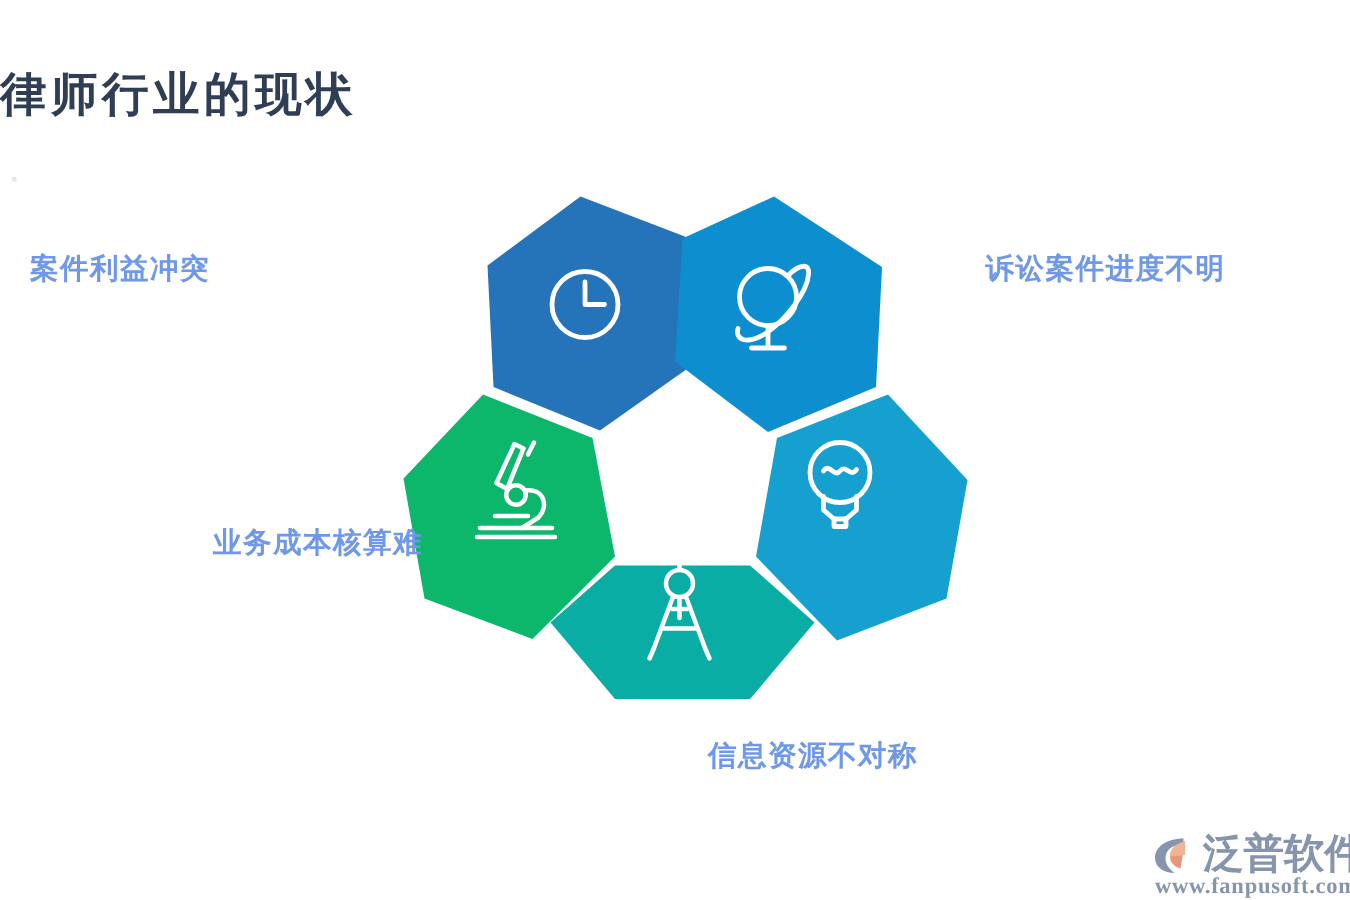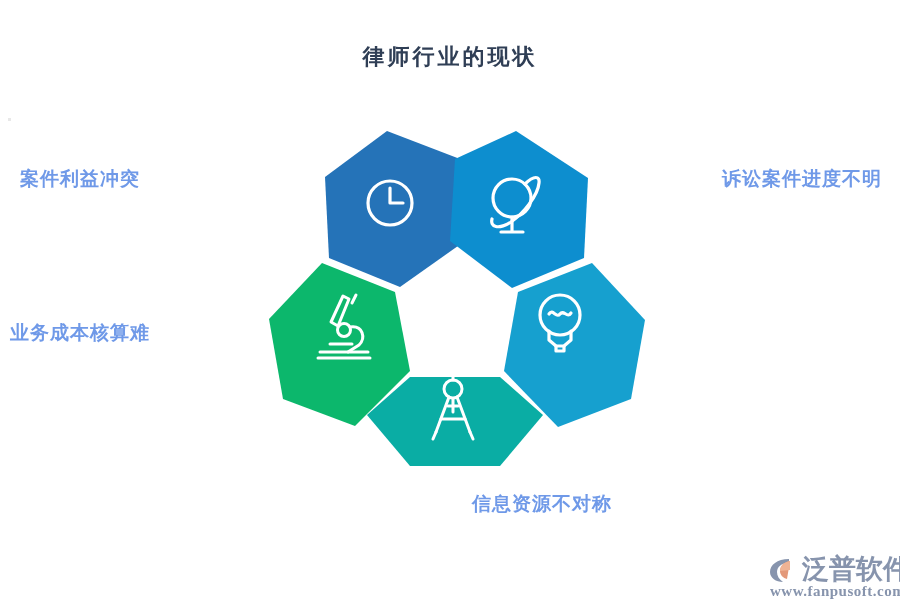--- a/index.html
+++ b/index.html
@@ -13,23 +13,23 @@
     height: 600px;
     background: #ffffff;
     overflow: hidden;
     font-family: "Liberation Serif", "DejaVu Serif", serif;
   }
   #title {
     position: absolute;
     top: 42px;
     left: 0;
     width: 900px;
-    text-align: center;
+    text-align: left;
     font-family: "Liberation Serif", "DejaVu Serif", serif;
-    font-size: 22px;
+    font-size: 31px;
     font-weight: bold;
     letter-spacing: 3px;
     color: #2f3e55;
   }
   #diagram {
     position: absolute;
     left: 0;
     top: 0;
     width: 900px;
     height: 600px;
@@ -37,22 +37,22 @@
   .label {
     position: absolute;
     font-family: "Liberation Serif", "DejaVu Serif", serif;
     font-size: 19px;
     font-weight: bold;
     letter-spacing: 1px;
     color: #6f99e8;
     white-space: nowrap;
   }
   #label-0 { left: 20px;  top: 166px; width: 280px; }
-  #label-1 { left: 592px; top: 166px; width: 290px; text-align: right; }
-  #label-2 { left: 10px;  top: 320px; width: 272px; }
+  #label-1 { left: 592px; top: 166px; width: 290px; text-align: center; }
+  #label-2 { left: 10px;  top: 349px; width: 272px; text-align: right; }
   #label-3 { left: 626px; top: 336px; width: 270px; text-align: left; }
   #label-4 { left: 312px; top: 491px; width: 300px; text-align: right; }
 
   #logo {
     position: absolute;
     left: 768px;
     top: 553px;
     width: 124px;
     height: 48px;
   }

